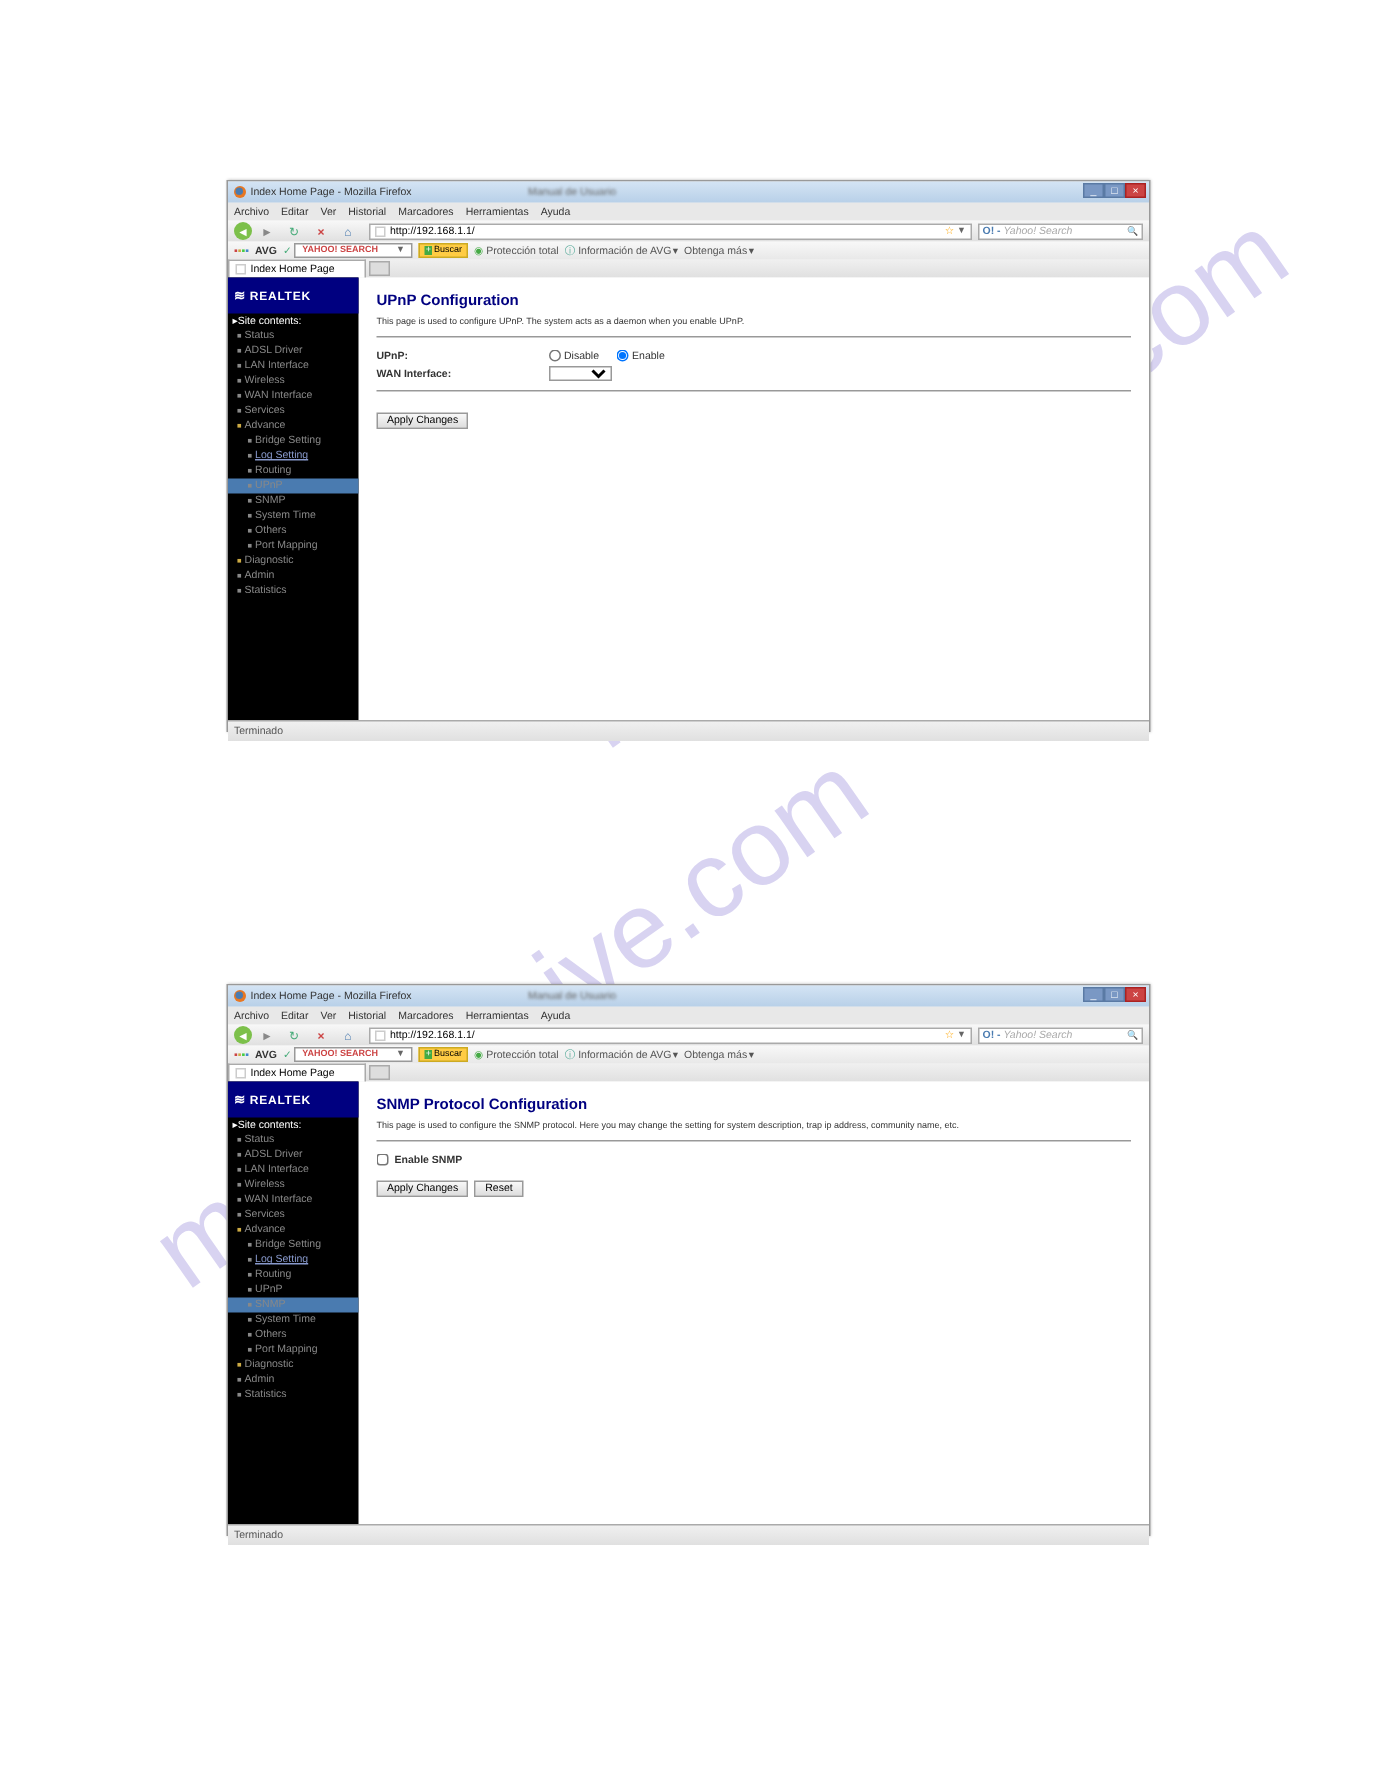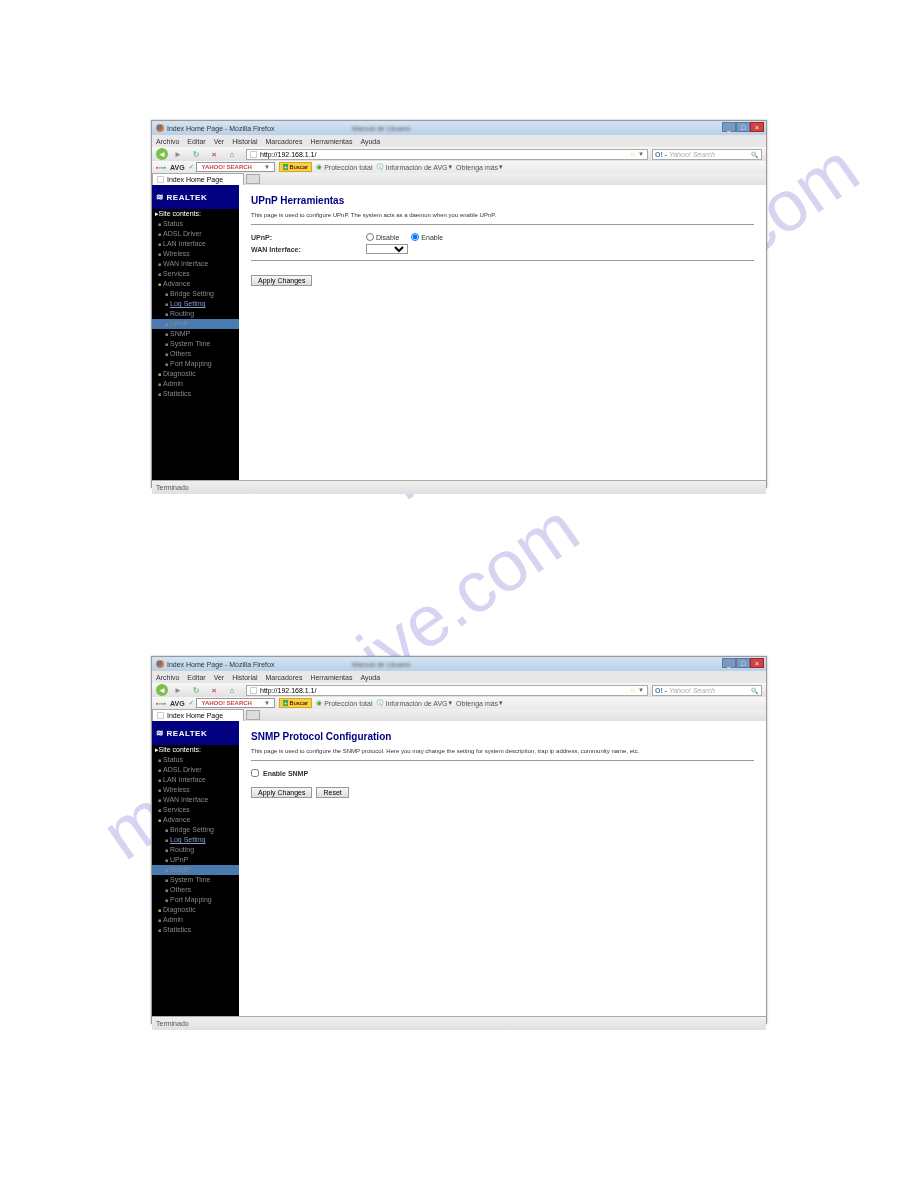--- a/index.html
+++ b/index.html
@@ -179,21 +179,21 @@
           <div class="item subitem"><a>SNMP</a></div>
           <div class="item subitem"><a>System Time</a></div>
           <div class="item subitem"><a>Others</a></div>
           <div class="item subitem"><a>Port Mapping</a></div>
           <div class="item folder"><a>Diagnostic</a></div>
           <div class="item"><a>Admin</a></div>
           <div class="item"><a>Statistics</a></div>
         </div>
       </div>
       <div class="main-content">
-        <div class="page-title">UPnP Herramientas</div>
+        <div class="page-title">UPnP Configuration</div>
         <div class="page-desc">This page is used to configure UPnP. The system acts as a daemon when you enable UPnP.</div>
         <div class="divider"></div>
         <div class="form-row">
           <span class="form-label">UPnP:</span>
           <span class="radio-group">
             <label>
                 <input type="radio" name="upnp" style="">
                 <span>Disable</span>
               </label>
             <label>

